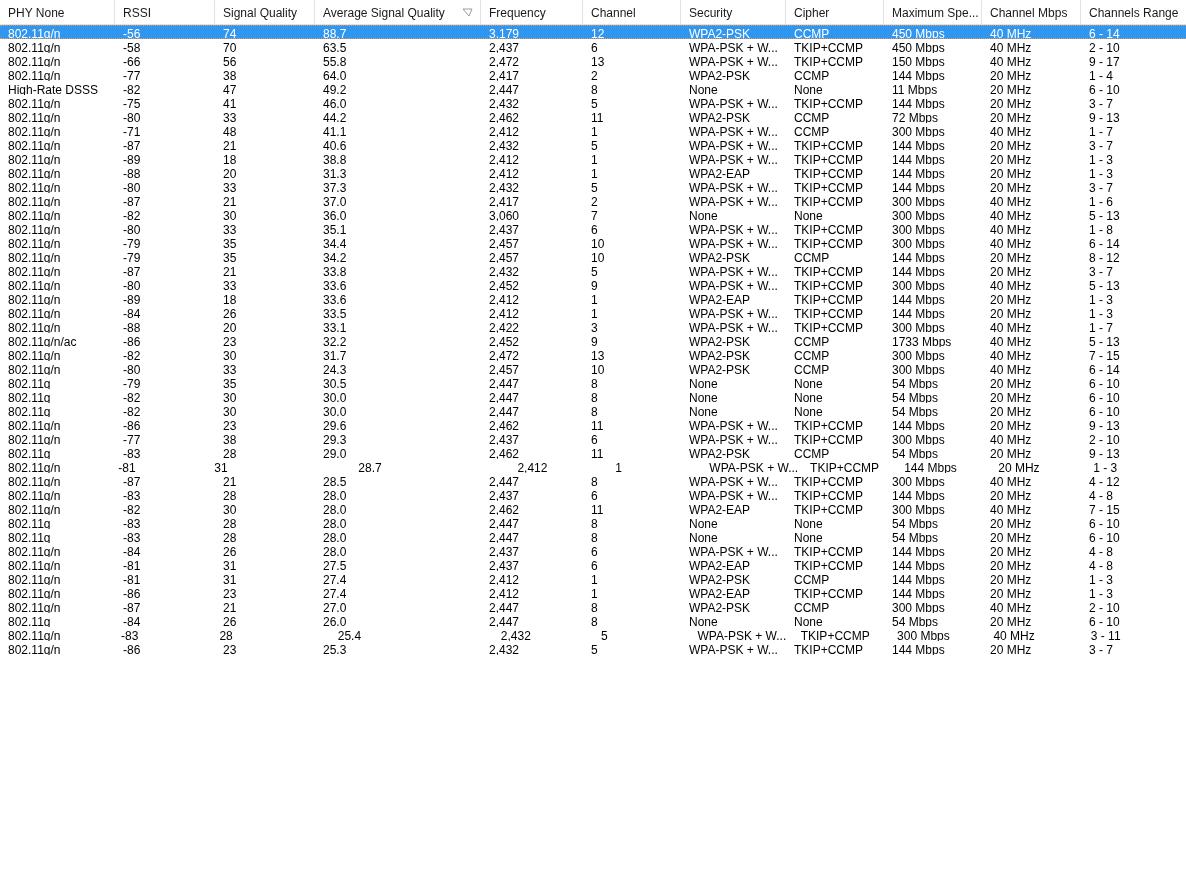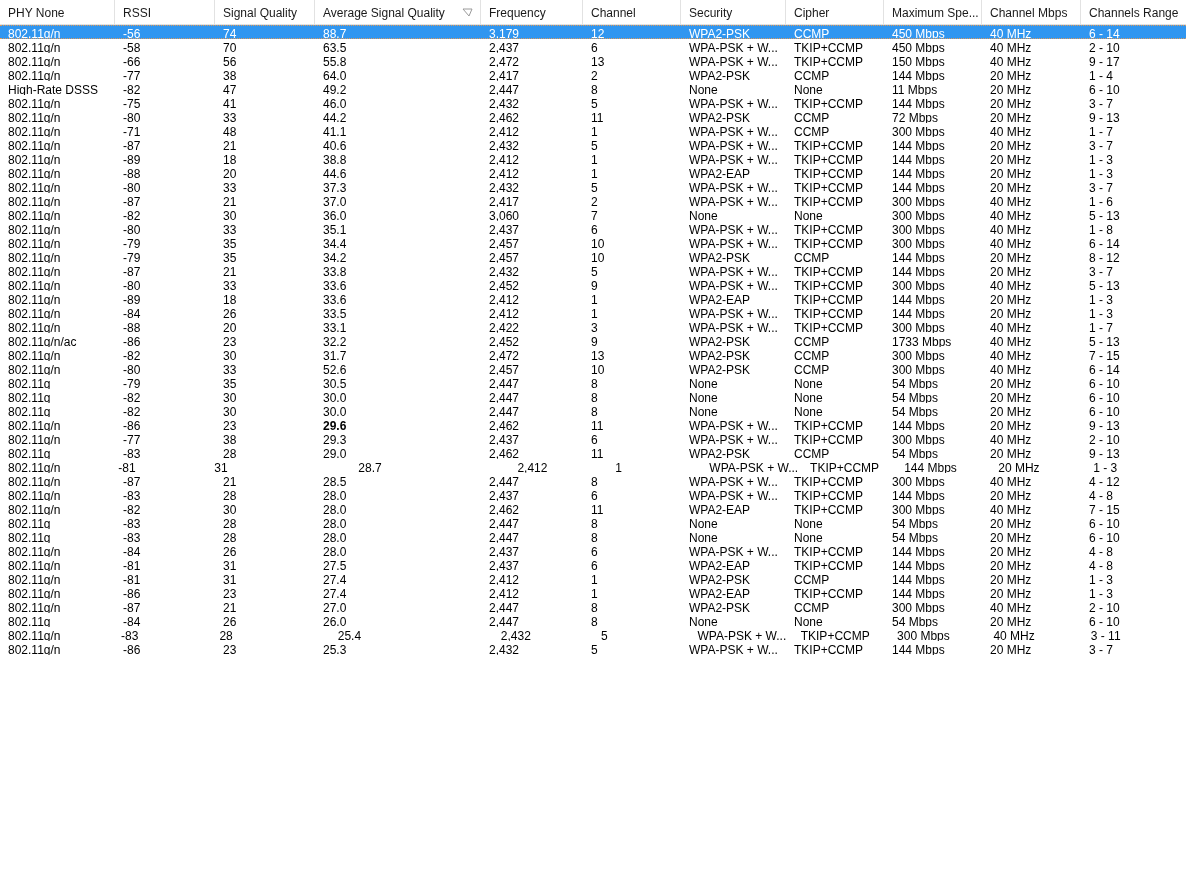--- a/index.html
+++ b/index.html
@@ -234,21 +234,21 @@
         <div class="cell" style="width: 105px;">WPA-PSK + W...</div>
         <div class="cell" style="width: 98px;">TKIP+CCMP</div>
         <div class="cell" style="width: 98px;">144 Mbps</div>
         <div class="cell" style="width: 99px;">20 MHz</div>
         <div class="cell" style="width: 105px;">1 - 3</div>
       </div>
       <div class="row">
         <div class="cell" style="width: 115px;">802.11g/n</div>
         <div class="cell" style="width: 100px;">-88</div>
         <div class="cell" style="width: 100px;">20</div>
-        <div class="cell" style="width: 166px;">44.6</div>
+        <div class="cell" style="width: 166px;">31.3</div>
         <div class="cell" style="width: 102px;">2,412</div>
         <div class="cell" style="width: 98px;">1</div>
         <div class="cell" style="width: 105px;">WPA2-EAP</div>
         <div class="cell" style="width: 98px;">TKIP+CCMP</div>
         <div class="cell" style="width: 98px;">144 Mbps</div>
         <div class="cell" style="width: 99px;">20 MHz</div>
         <div class="cell" style="width: 105px;">1 - 3</div>
       </div>
       <div class="row">
         <div class="cell" style="width: 115px;">802.11g/n</div>
@@ -416,21 +416,21 @@
         <div class="cell" style="width: 105px;">WPA2-PSK</div>
         <div class="cell" style="width: 98px;">CCMP</div>
         <div class="cell" style="width: 98px;">300 Mbps</div>
         <div class="cell" style="width: 99px;">40 MHz</div>
         <div class="cell" style="width: 105px;">7 - 15</div>
       </div>
       <div class="row">
         <div class="cell" style="width: 115px;">802.11g/n</div>
         <div class="cell" style="width: 100px;">-80</div>
         <div class="cell" style="width: 100px;">33</div>
-        <div class="cell" style="width: 166px;">52.6</div>
+        <div class="cell" style="width: 166px;">24.3</div>
         <div class="cell" style="width: 102px;">2,457</div>
         <div class="cell" style="width: 98px;">10</div>
         <div class="cell" style="width: 105px;">WPA2-PSK</div>
         <div class="cell" style="width: 98px;">CCMP</div>
         <div class="cell" style="width: 98px;">300 Mbps</div>
         <div class="cell" style="width: 99px;">40 MHz</div>
         <div class="cell" style="width: 105px;">6 - 14</div>
       </div>
       <div class="row">
         <div class="cell" style="width: 115px;">802.11g</div>
@@ -468,21 +468,21 @@
         <div class="cell" style="width: 105px;">None</div>
         <div class="cell" style="width: 98px;">None</div>
         <div class="cell" style="width: 98px;">54 Mbps</div>
         <div class="cell" style="width: 99px;">20 MHz</div>
         <div class="cell" style="width: 105px;">6 - 10</div>
       </div>
       <div class="row">
         <div class="cell" style="width: 115px;">802.11g/n</div>
         <div class="cell" style="width: 100px;">-86</div>
         <div class="cell" style="width: 100px;">23</div>
-        <div class="cell" style="width: 166px; font-weight: bold;">29.6</div>
+        <div class="cell" style="width: 166px;">29.6</div>
         <div class="cell" style="width: 102px;">2,462</div>
         <div class="cell" style="width: 98px;">11</div>
         <div class="cell" style="width: 105px;">WPA-PSK + W...</div>
         <div class="cell" style="width: 98px;">TKIP+CCMP</div>
         <div class="cell" style="width: 98px;">144 Mbps</div>
         <div class="cell" style="width: 99px;">20 MHz</div>
         <div class="cell" style="width: 105px;">9 - 13</div>
       </div>
       <div class="row">
         <div class="cell" style="width: 115px;">802.11g/n</div>

